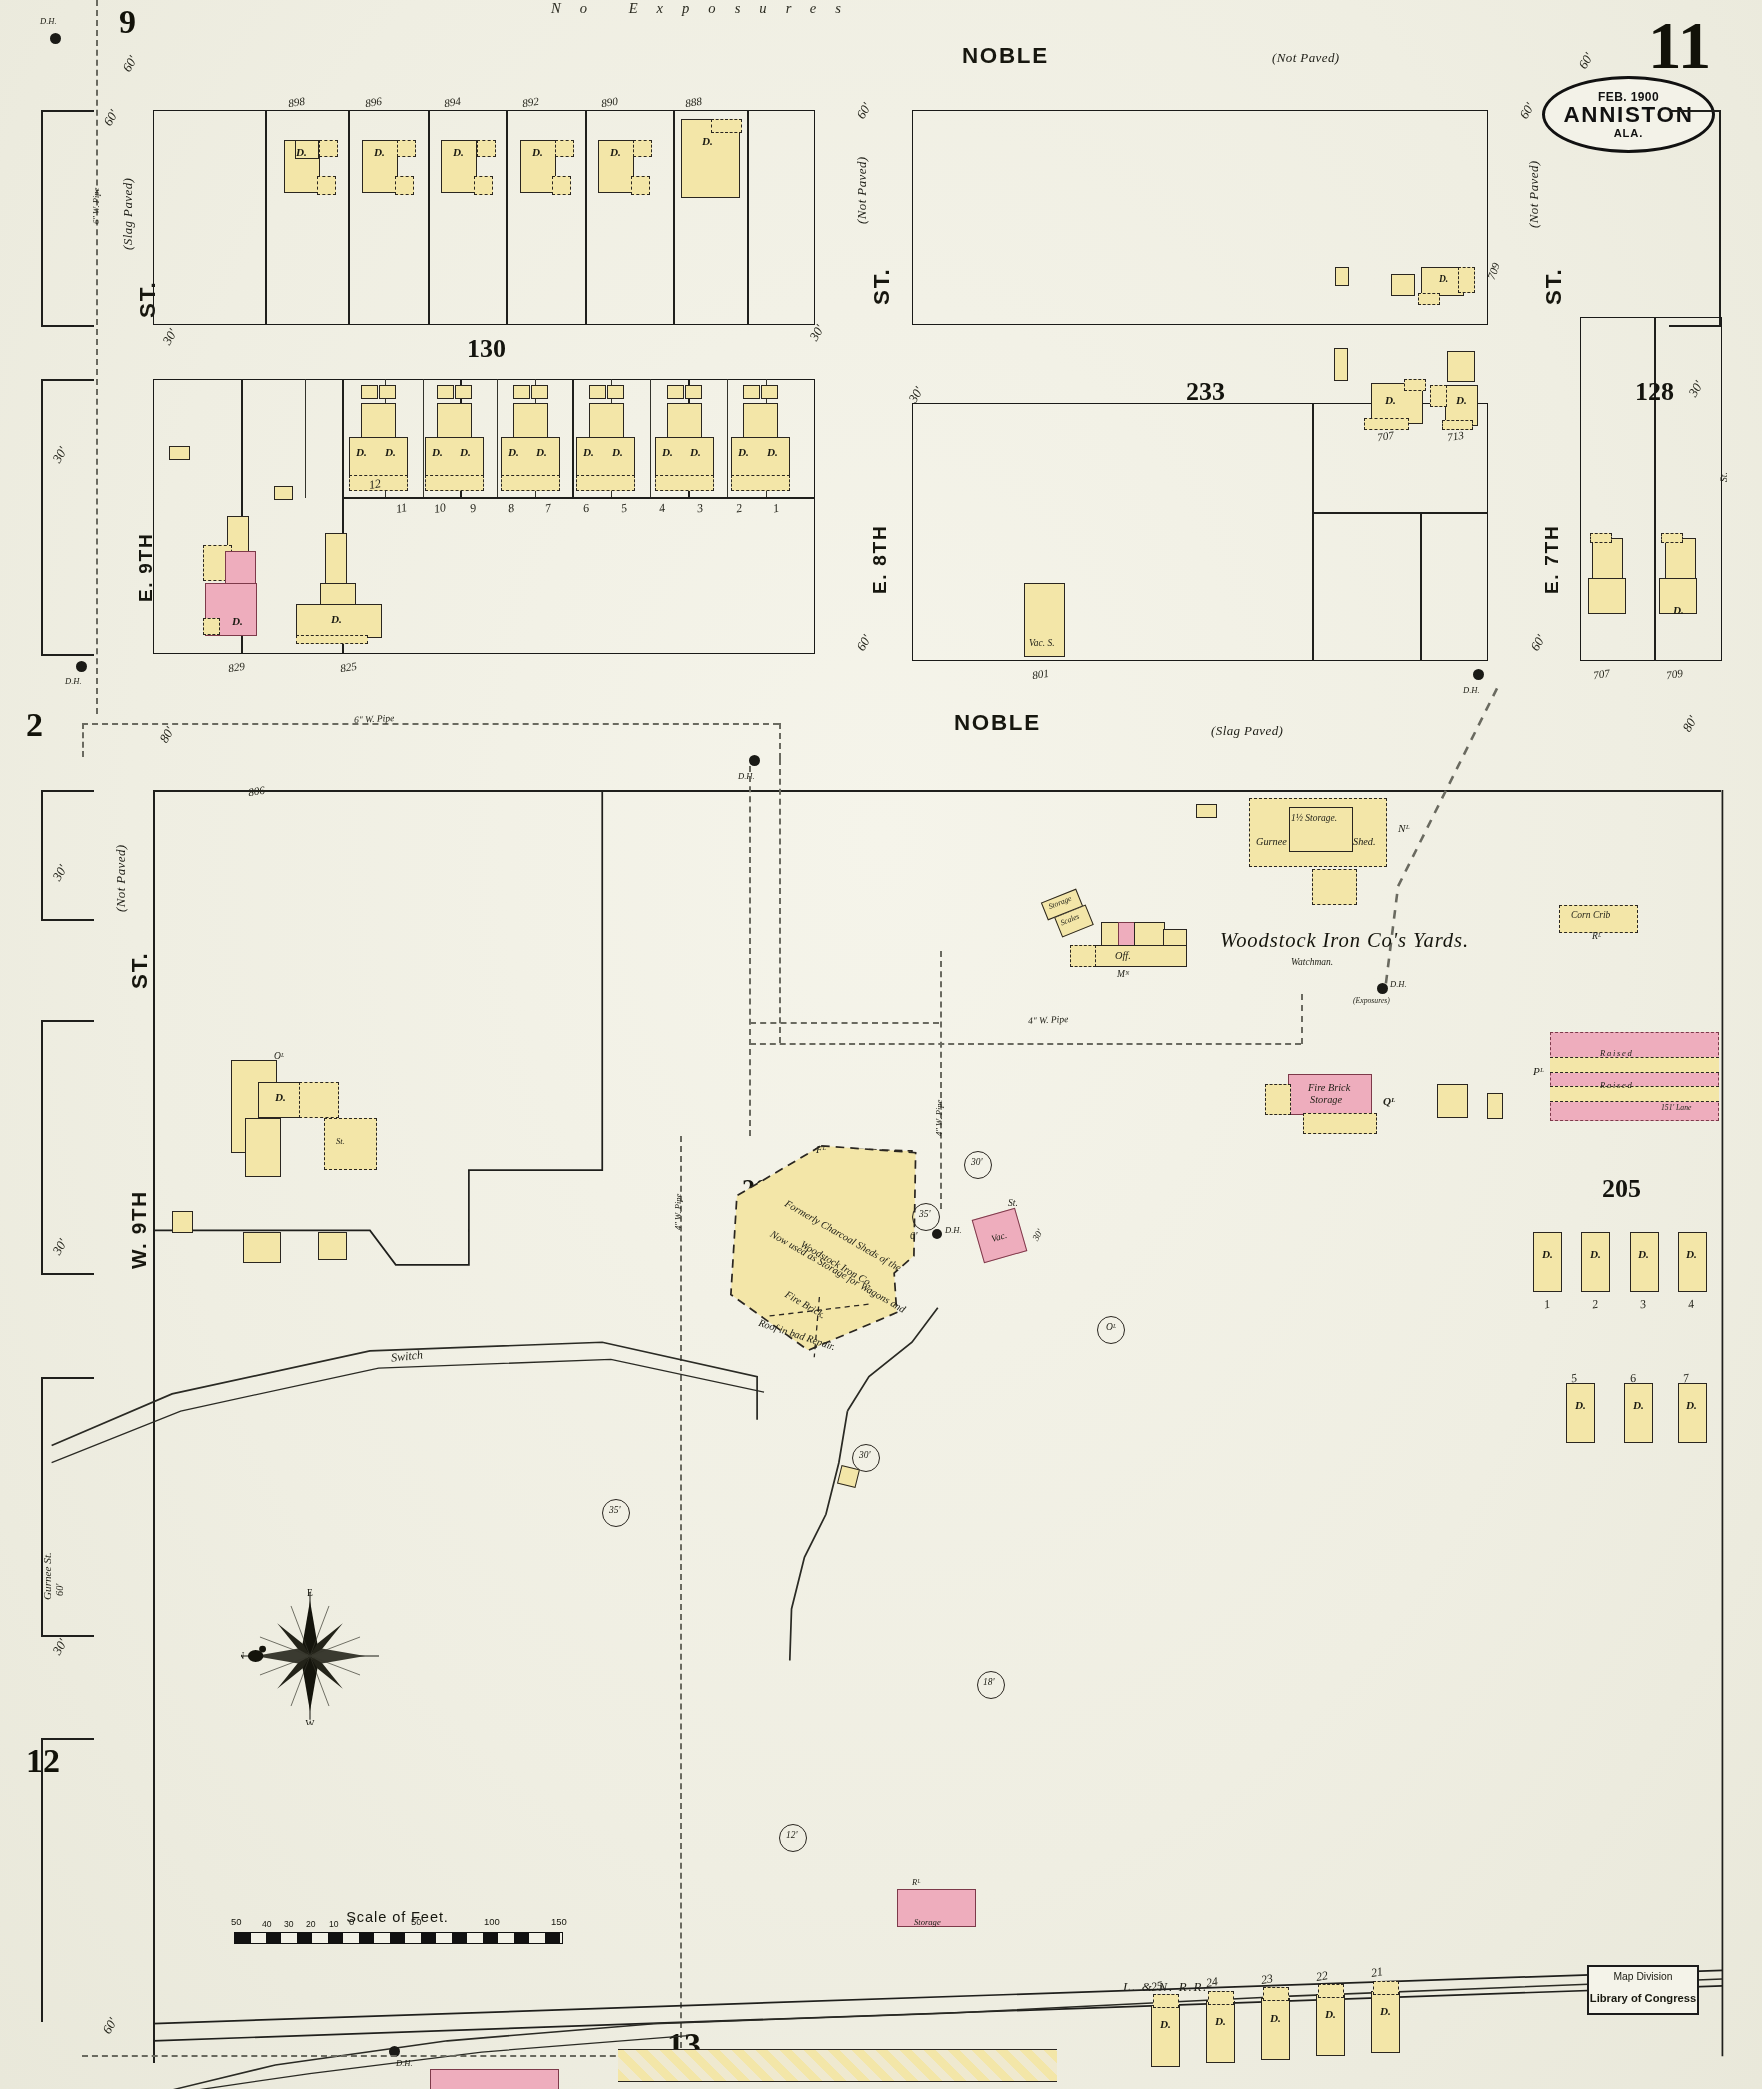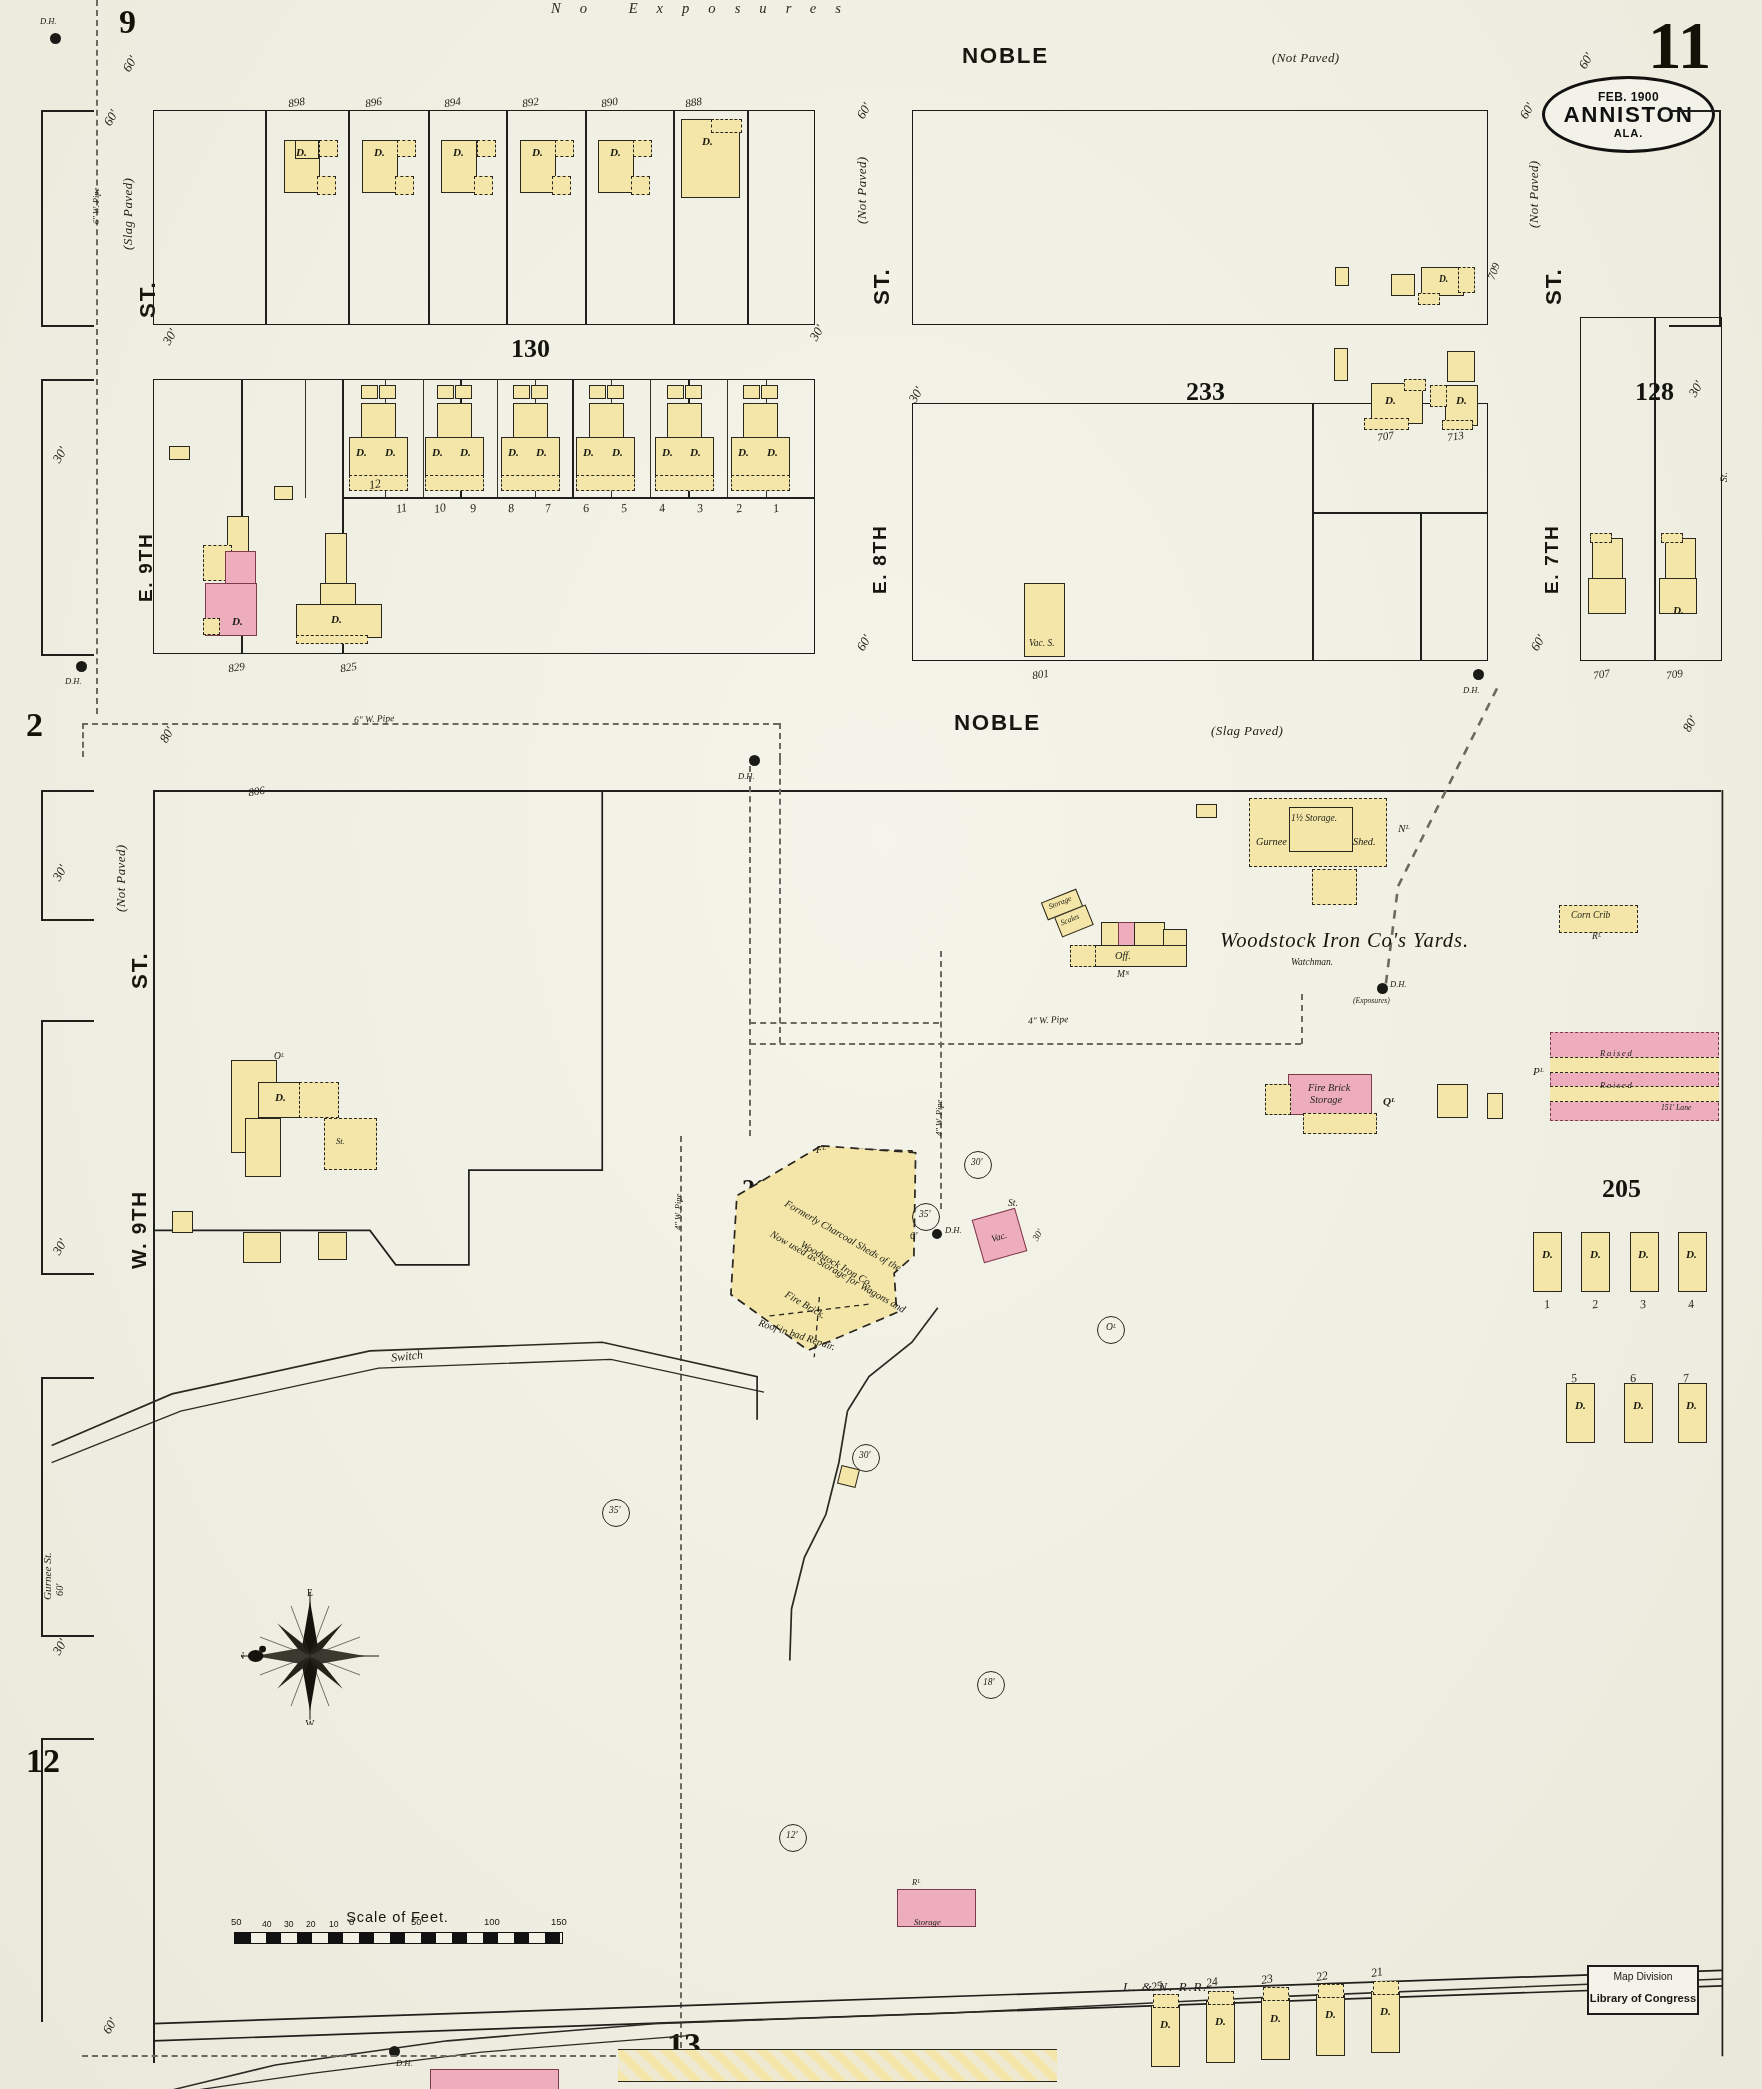--- a/index.html
+++ b/index.html
@@ -203,21 +203,21 @@
 
   <div class="bldg" style="left:598px;top:140px;width:36px;height:53px;"></div>
   <div class="bldg-d" style="left:633px;top:140px;width:19px;height:17px;"></div>
   <div class="bldg-d" style="left:631px;top:176px;width:19px;height:19px;"></div>
   <div class="dlabel" style="left:610px;top:146px;">D.</div>
 
   <div class="bldg" style="left:681px;top:119px;width:59px;height:79px;"></div>
   <div class="bldg-d" style="left:711px;top:119px;width:31px;height:13.8px;"></div>
   <div class="dlabel" style="left:702px;top:135px;">D.</div>
 
-  <div class="blocknum" style="left:467px;top:334px;margin-left:44px;">130</div>
+  <div class="blocknum" style="left:467px;top:334px;">130</div>
 
   <div class="lot" style="left:153px;top:379px;width:662px;height:275px;"></div>
   <div class="vline" style="left:241px;top:379px;height:275px;"></div>
   <div class="vline" style="left:342px;top:379px;height:119px;"></div>
   <div class="thinv" style="left:305px;top:379px;height:119px;"></div>
   <div class="thinv" style="left:385px;top:379px;height:119px;"></div>
   <div class="thinv" style="left:423px;top:379px;height:119px;"></div>
   <div class="vline" style="left:460px;top:379px;height:119px;"></div>
   <div class="thinv" style="left:497px;top:379px;height:119px;"></div>
   <div class="thinv" style="left:535px;top:379px;height:119px;"></div>

